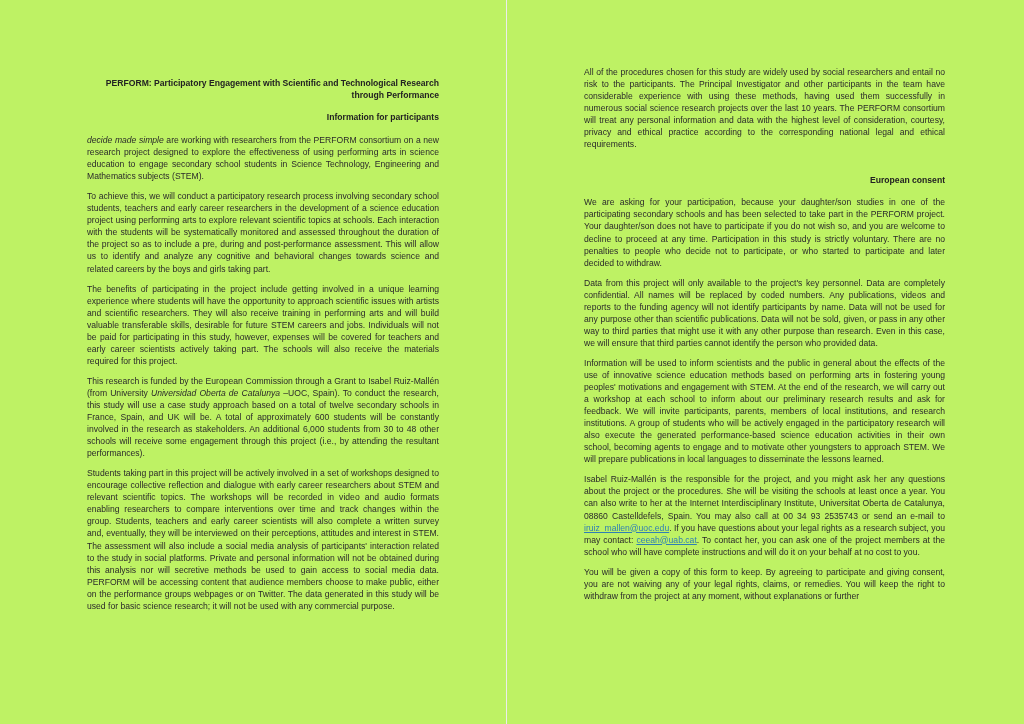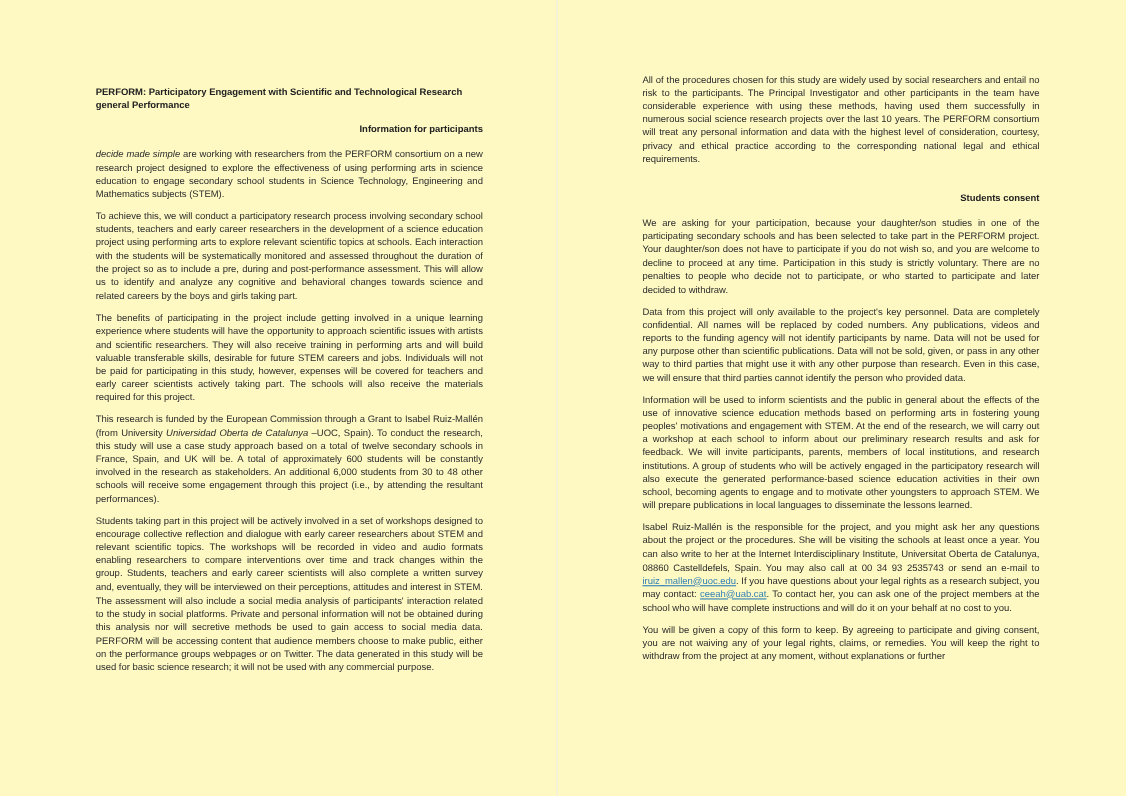--- a/index.html
+++ b/index.html
@@ -4,65 +4,65 @@
   <style>
     html, body { margin: 0; padding: 0; }
     body {
       width: 1024px; height: 724px; overflow: hidden;
       background: #ffffff;
       font-family: "Liberation Sans", sans-serif;
       color: #2a2a2a;
       position: relative;
     }
     .page {
-      position: absolute; top: 0; height: 724px; background: #fef9c3;
+      position: absolute; top: 0; height: 724px; background: #bef264;
     }
     .page-left { left: 0; width: 506px; border-right: 1px solid #ececec; }
     .page-right { left: 507px; width: 517px; }
     .content {
       position: absolute;
       font-size: 8.6px;
       line-height: 12.05px;
       text-align: justify;
     }
     .page-left .content { left: 87px; top: 77px; width: 352px; }
     .page-right .content { left: 77px; top: 66px; width: 361px; }
     p { margin: 0 0 8px 0; }
     .doc-title {
-      text-align: left; font-weight: bold; font-size: 8.6px; line-height: 12px;
+      text-align: right; font-weight: bold; font-size: 8.6px; line-height: 12px;
       margin: 0 0 10px 0; color: #222;
     }
     .section-heading {
       text-align: right; font-weight: bold; font-size: 8.6px; margin: 0 0 11px 0; color: #222;
     }
     .consent-heading { margin-top: 24px; margin-bottom: 10px; }
     em { font-style: italic; }
     a.link { color: #2f7fb5; text-decoration: underline; }
   </style>
 </head>
 <body>
 
 <div class="page page-left">
   <div class="content">
     <div class="doc-title">
       <span>PERFORM: Participatory Engagement with Scientific and Technological Research</span><br>
-      <span>general Performance</span>
+      <span>through Performance</span>
     </div>
     <div class="section-heading">Information for participants</div>
     <p><em>decide made simple</em><span> are working with researchers from the PERFORM consortium on a new research project designed to explore the effectiveness of using performing arts in science education to engage secondary school students in Science Technology, Engineering and Mathematics subjects (STEM).</span></p>
     <p>To achieve this, we will conduct a participatory research process involving secondary school students, teachers and early career researchers in the development of a science education project using performing arts to explore relevant scientific topics at schools. Each interaction with the students will be systematically monitored and assessed throughout the duration of the project so as to include a pre, during and post-performance assessment. This will allow us to identify and analyze any cognitive and behavioral changes towards science and related careers by the boys and girls taking part.</p>
     <p>The benefits of participating in the project include getting involved in a unique learning experience where students will have the opportunity to approach scientific issues with artists and scientific researchers. They will also receive training in performing arts and will build valuable transferable skills, desirable for future STEM careers and jobs. Individuals will not be paid for participating in this study, however, expenses will be covered for teachers and early career scientists actively taking part.  The schools will also receive the materials required for this project.</p>
     <p><span>This research is funded by the European Commission through a Grant to Isabel Ruiz-Mallén (from University </span><em>Universidad Oberta de Catalunya</em><span> –UOC, Spain).  To conduct the research, this study will use a case study approach based on a total of twelve secondary schools in France, Spain, and UK will be. A total of approximately 600 students will be constantly involved in the research as stakeholders. An additional 6,000 students from 30 to 48 other schools will receive some engagement through this project (i.e., by attending the resultant performances).</span></p>
     <p>Students taking part in this project will be actively involved in a set of workshops designed to encourage collective reflection and dialogue with early career researchers about STEM and relevant scientific topics. The workshops will be recorded in video and audio formats enabling researchers to compare interventions over time and track changes within the group. Students, teachers and early career scientists will also complete a written survey and, eventually, they will be interviewed on their perceptions, attitudes and interest in STEM. The assessment will also include a social media analysis of participants' interaction related to the study in social platforms. Private and personal information will not be obtained during this analysis nor will secretive methods be used to gain access to social media data. PERFORM will be accessing content that audience members choose to make public, either on the performance groups webpages or on Twitter. The data generated in this study will be used for basic science research; it will not be used with any commercial purpose.</p>
   </div>
 </div>
 
 <div class="page page-right">
   <div class="content">
     <p>All of the procedures chosen for this study are widely used by social researchers and entail no risk to the participants. The Principal Investigator and other participants in the team have considerable experience with using these methods, having used them successfully in numerous social science research projects over the last 10 years. The PERFORM consortium will treat any personal information and data with the highest level of consideration, courtesy, privacy and ethical practice according to the corresponding national legal and ethical requirements.</p>
-    <div class="section-heading consent-heading">Students consent</div>
+    <div class="section-heading consent-heading">European consent</div>
     <p>We are asking for your participation, because your daughter/son studies in one of the participating secondary schools and has been selected to take part in the PERFORM project. Your daughter/son does not have to participate if you do not wish so, and you are welcome to decline to proceed at any time.  Participation in this study is strictly voluntary.  There are no penalties to people who decide not to participate, or who started to participate and later decided to withdraw.</p>
     <p>Data from this project will only available to the project's key personnel. Data are completely confidential. All names will be replaced by coded numbers. Any publications, videos and reports to the funding agency will not identify participants by name. Data will not be used for any purpose other than scientific publications. Data will not be sold, given, or pass in any other way to third parties that might use it with any other purpose than research.  Even in this case, we will ensure that third parties cannot identify the person who provided data.</p>
     <p>Information will be used to inform scientists and the public in general about the effects of the use of innovative science education methods based on performing arts in fostering young peoples' motivations and engagement with STEM. At the end of the research, we will carry out a workshop at each school to inform about our preliminary research results and ask for feedback. We will invite participants, parents, members of local institutions, and research institutions.  A group of students who will be actively engaged in the participatory research will also execute the generated performance-based science education activities in their own school, becoming agents to engage and to motivate other youngsters to approach STEM. We will prepare publications in local languages to disseminate the lessons learned.</p>
     <p><span>Isabel Ruiz-Mallén is the responsible for the project, and you might ask her any questions about the project or the procedures. She will be visiting the schools at least once a year.  You can also write to her at the Internet Interdisciplinary Institute, Universitat Oberta de Catalunya, 08860 Castelldefels, Spain. You may also call at 00 34 93 2535743 or send an e-mail to </span><a class="link">iruiz_mallen@uoc.edu</a><span>.  If you have questions about your legal rights as a research subject, you may contact: </span><a class="link">ceeah@uab.cat</a><span>. To contact her, you can ask one of the project members at the school who will have complete instructions and will do it on your behalf at no cost to you.</span></p>
     <p>You will be given a copy of this form to keep. By agreeing to participate and giving consent, you are not waiving any of your legal rights, claims, or remedies. You will keep the right to withdraw from the project at any moment, without explanations or further</p>
   </div>
 </div>
 
 </body></html>

